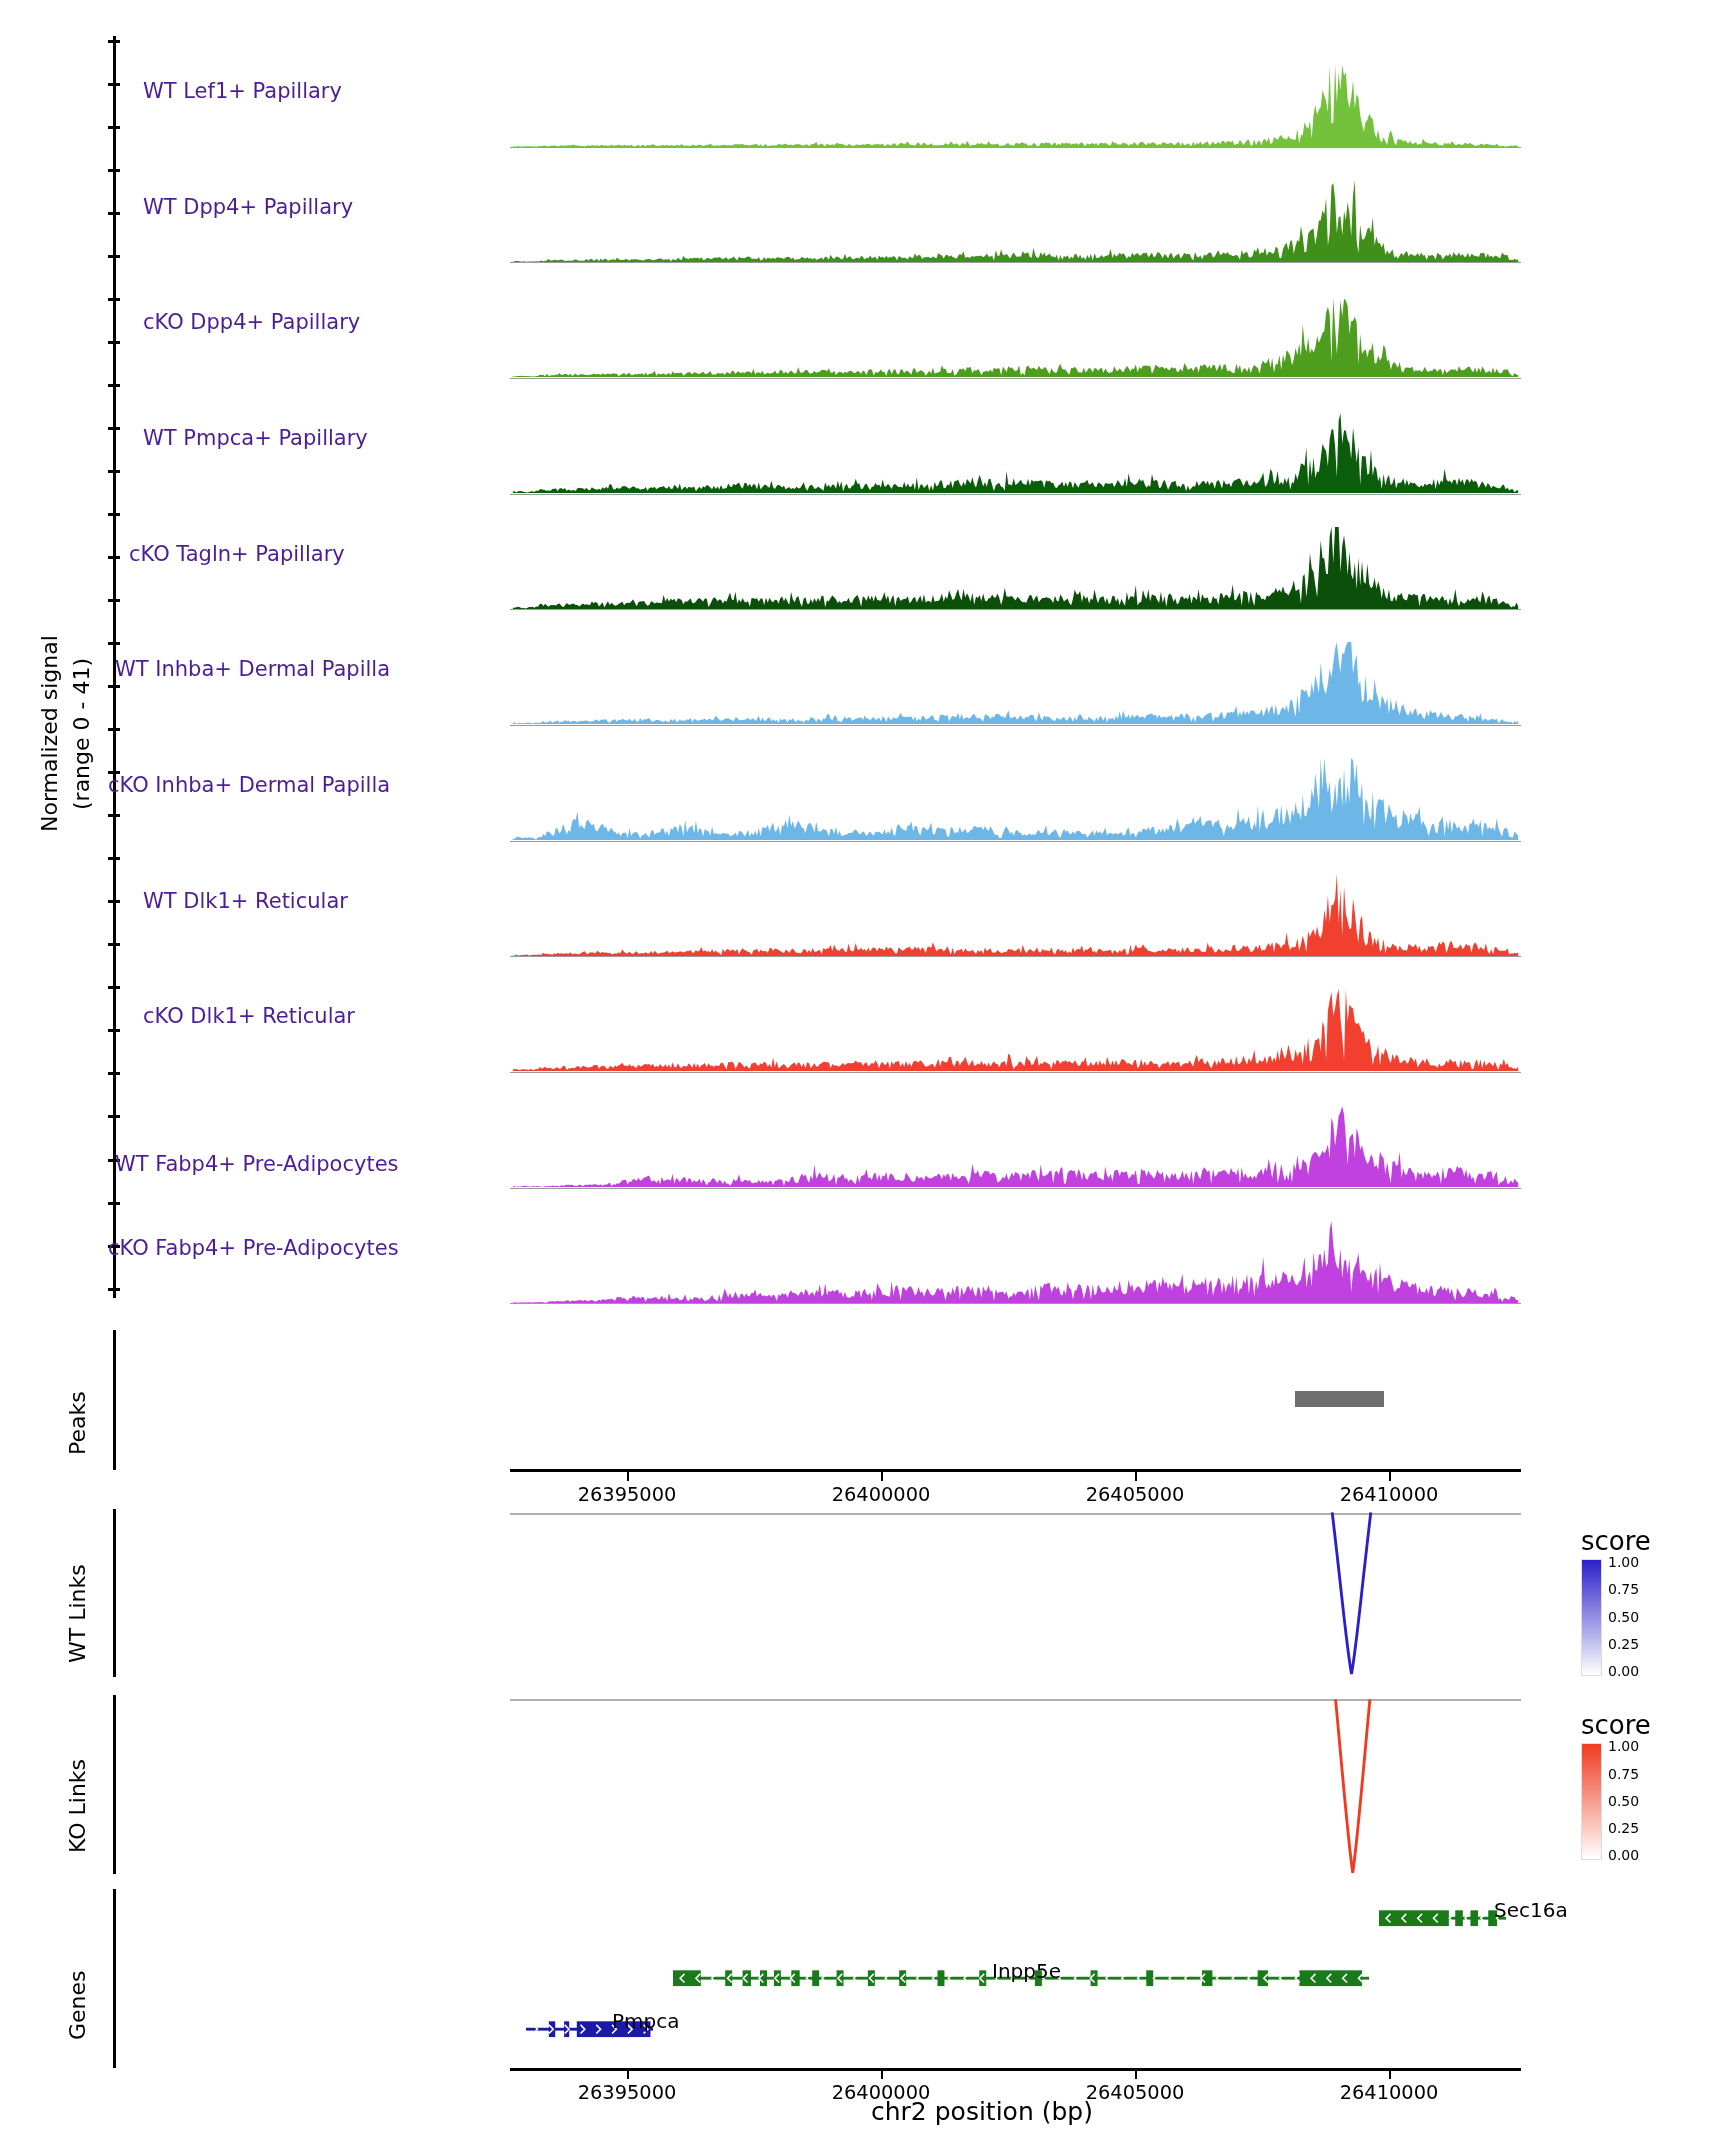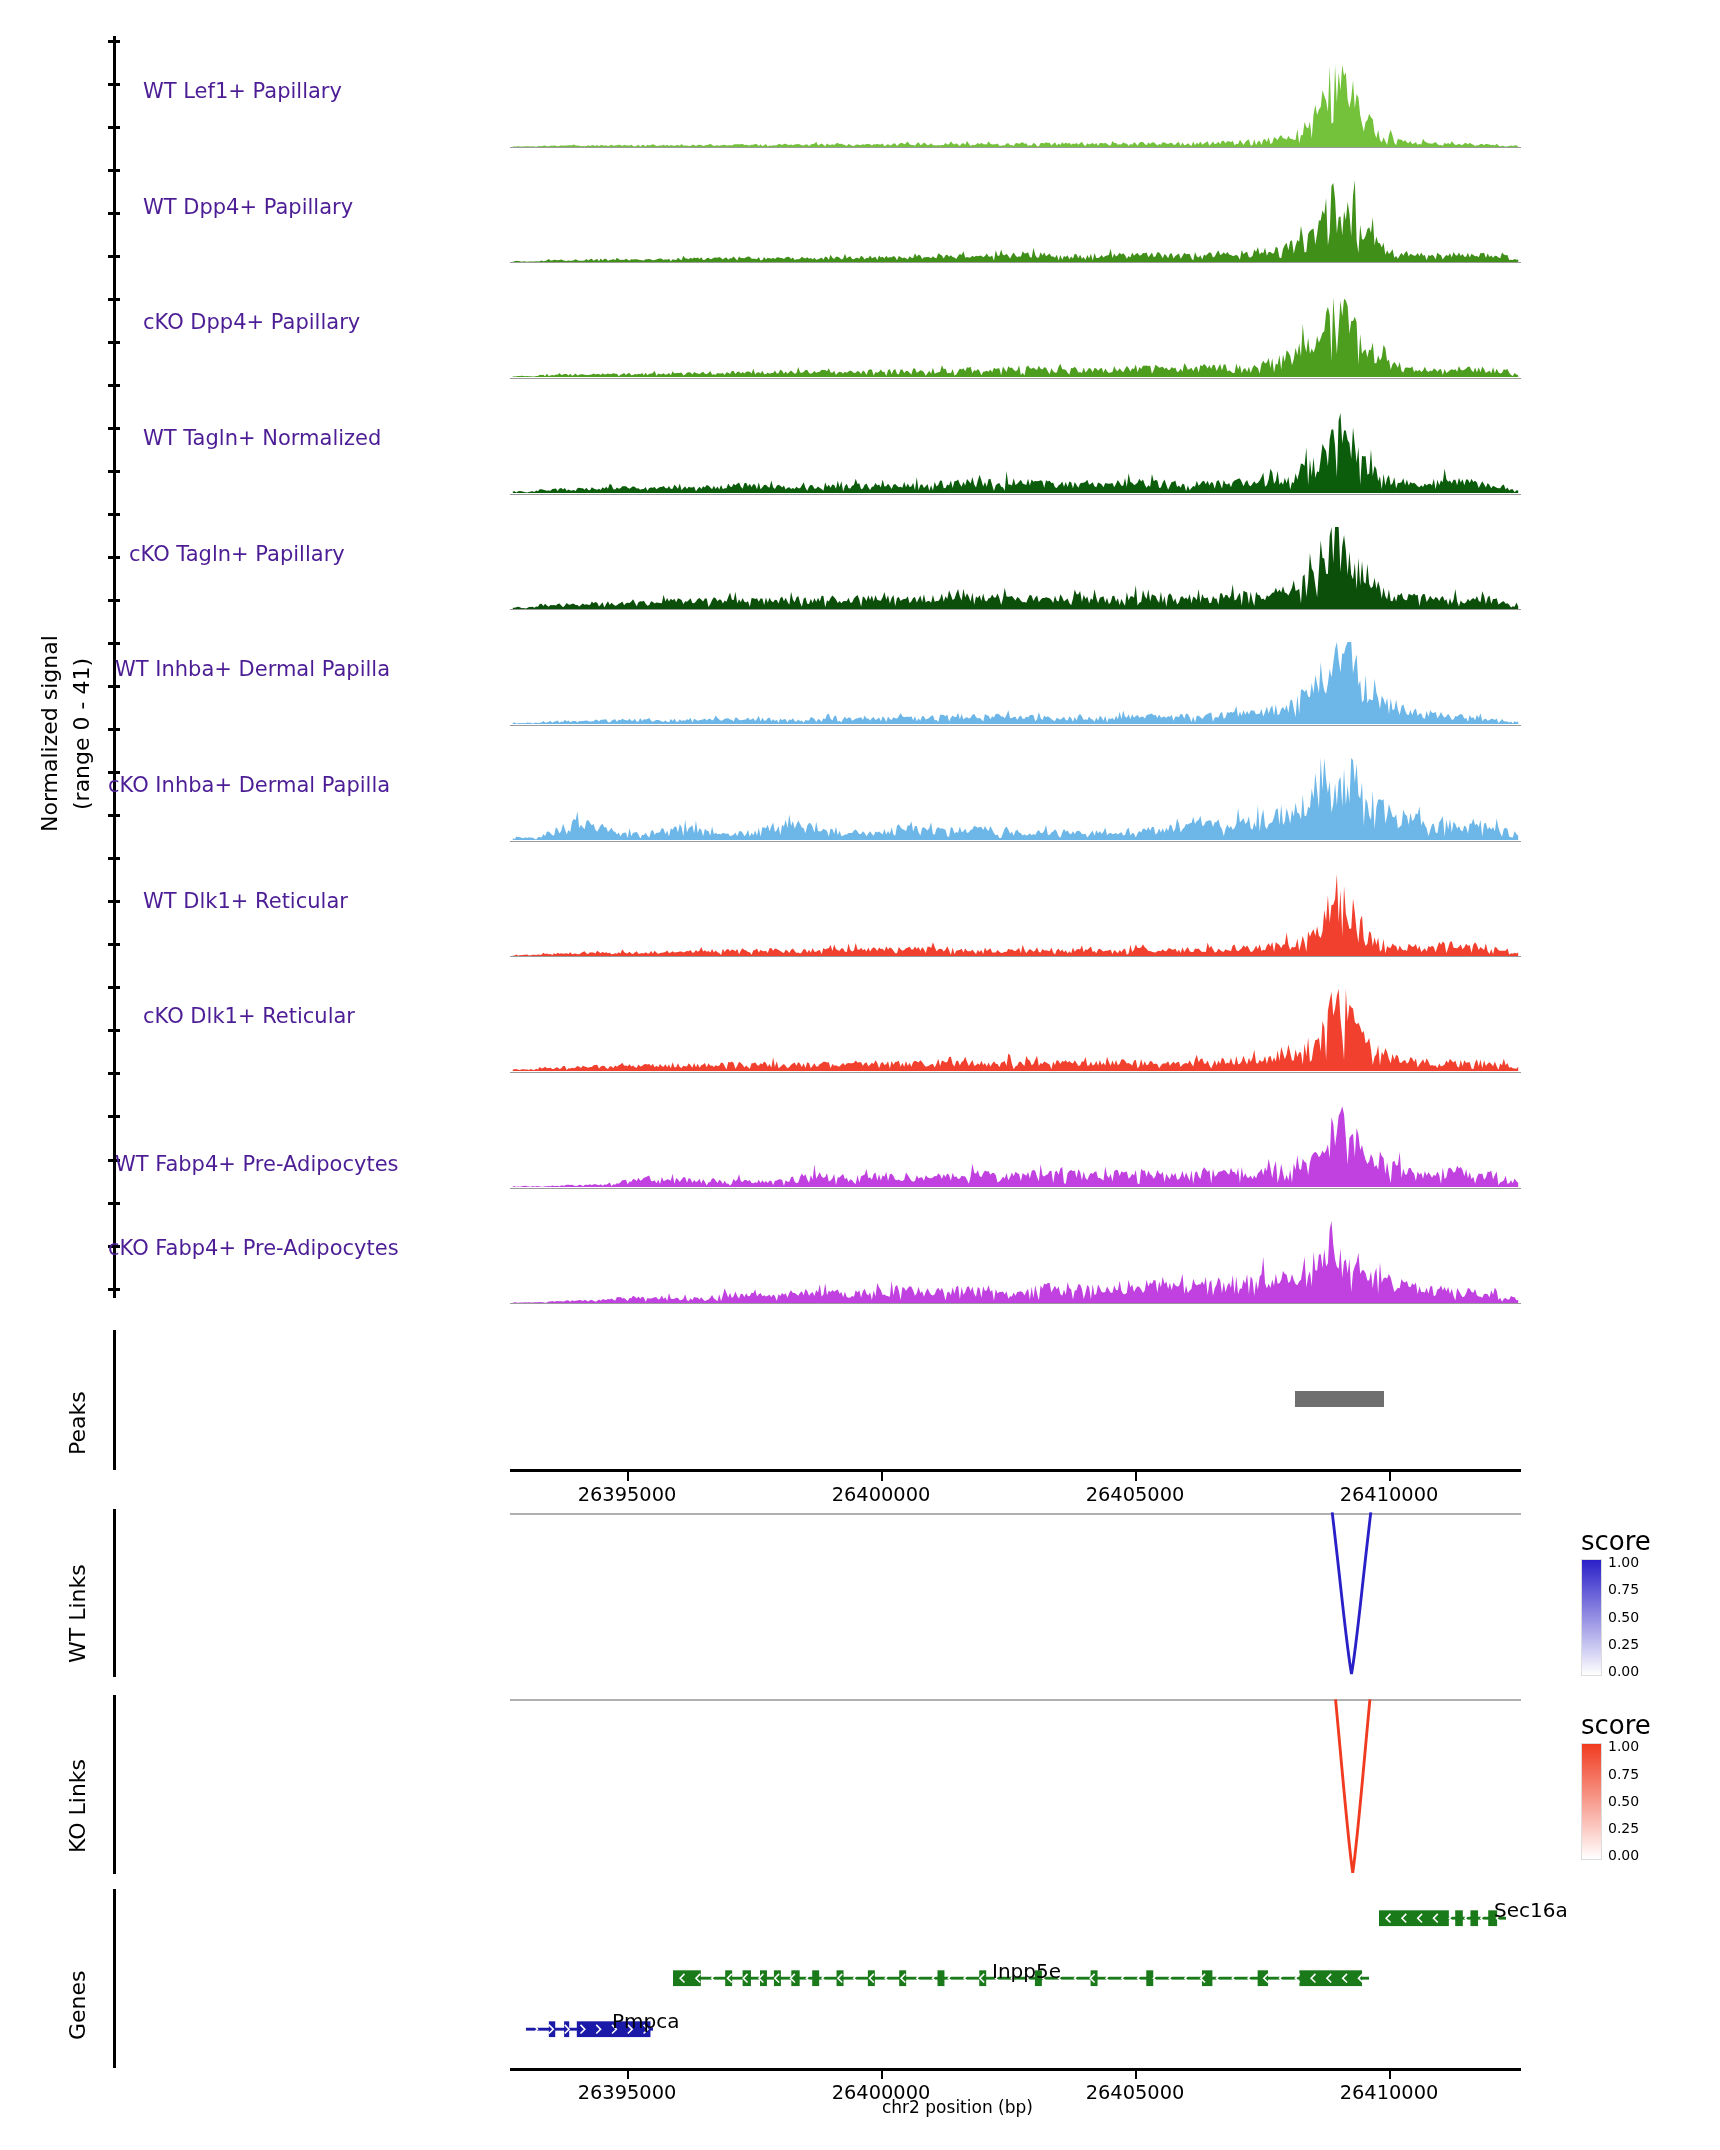--- a/index.html
+++ b/index.html
@@ -13,21 +13,21 @@
   .baseline{position:absolute;height:1.4px;background:#9a9a9a;}
 
   .ylabel{position:absolute;font-size:22px;transform-origin:left top;white-space:nowrap;}
 
   
   .seclabel{position:absolute;font-size:22px;transform-origin:left top;white-space:nowrap;}
 
   .axisline{position:absolute;background:#000;height:2.9px;}
   .axtick{position:absolute;background:#000;width:2.2px;height:8.6px;}
   .axtxt{position:absolute;font-size:19.4px;text-align:center;white-space:nowrap;}
-  .axtitle{position:absolute;font-size:17px;white-space:nowrap;margin-left:11px;}
+  .axtitle{position:absolute;font-size:25px;white-space:nowrap;}
 
   .peakbar{position:absolute;background:#6f6f6f;}
 
   .legendtitle{position:absolute;font-size:26px;white-space:nowrap;}
   .legendnum{position:absolute;font-size:14px;white-space:nowrap;}
   .legendbar{position:absolute;width:18.6px;}
 
   .genelbl{position:absolute;font-size:20px;white-space:nowrap;}
 </style>
 </head>
@@ -71,21 +71,21 @@
   <div class="tick" style="left:108px; top:1072px;"></div>
   <div class="tick" style="left:108px; top:1115px;"></div>
   <div class="tick" style="left:108px; top:1159px;"></div>
   <div class="tick" style="left:108px; top:1202px;"></div>
   <div class="tick" style="left:108px; top:1245px;"></div>
   <div class="tick" style="left:108px; top:1288px;"></div>
 
   <div class="rowlabel" style="left:143px; top:79px; width:330px;">WT Lef1+ Papillary</div>
   <div class="rowlabel" style="left:143px; top:195px; width:330px;">WT Dpp4+ Papillary</div>
   <div class="rowlabel" style="left:143px; top:310px; width:330px;">cKO Dpp4+ Papillary</div>
-  <div class="rowlabel" style="left:143px; top:426px; width:330px;">WT Tagln+ Normalized</div>
+  <div class="rowlabel" style="left:143px; top:426px; width:330px;">WT Pmpca+ Papillary</div>
   <div class="rowlabel" style="left:129px; top:542px; width:344px;">cKO Tagln+ Papillary</div>
   <div class="rowlabel" style="left:115px; top:657px; width:358px;">WT Inhba+ Dermal Papilla</div>
   <div class="rowlabel" style="left:108px; top:773px; width:366px;">cKO Inhba+ Dermal Papilla</div>
   <div class="rowlabel" style="left:143px; top:889px; width:330px;">WT Dlk1+ Reticular</div>
   <div class="rowlabel" style="left:143px; top:1004px; width:330px;">cKO Dlk1+ Reticular</div>
   <div class="rowlabel" style="left:115px; top:1120px; width:358px;margin-top:32px;">WT Fabp4+ Pre-Adipocytes</div>
   <div class="rowlabel" style="left:108px; top:1236px; width:366px;">cKO Fabp4+ Pre-Adipocytes</div>
 
   <div id="tracks-container">
       <div class="baseline" style="left: 510px; top: 147px; width: 1011px;"></div>

